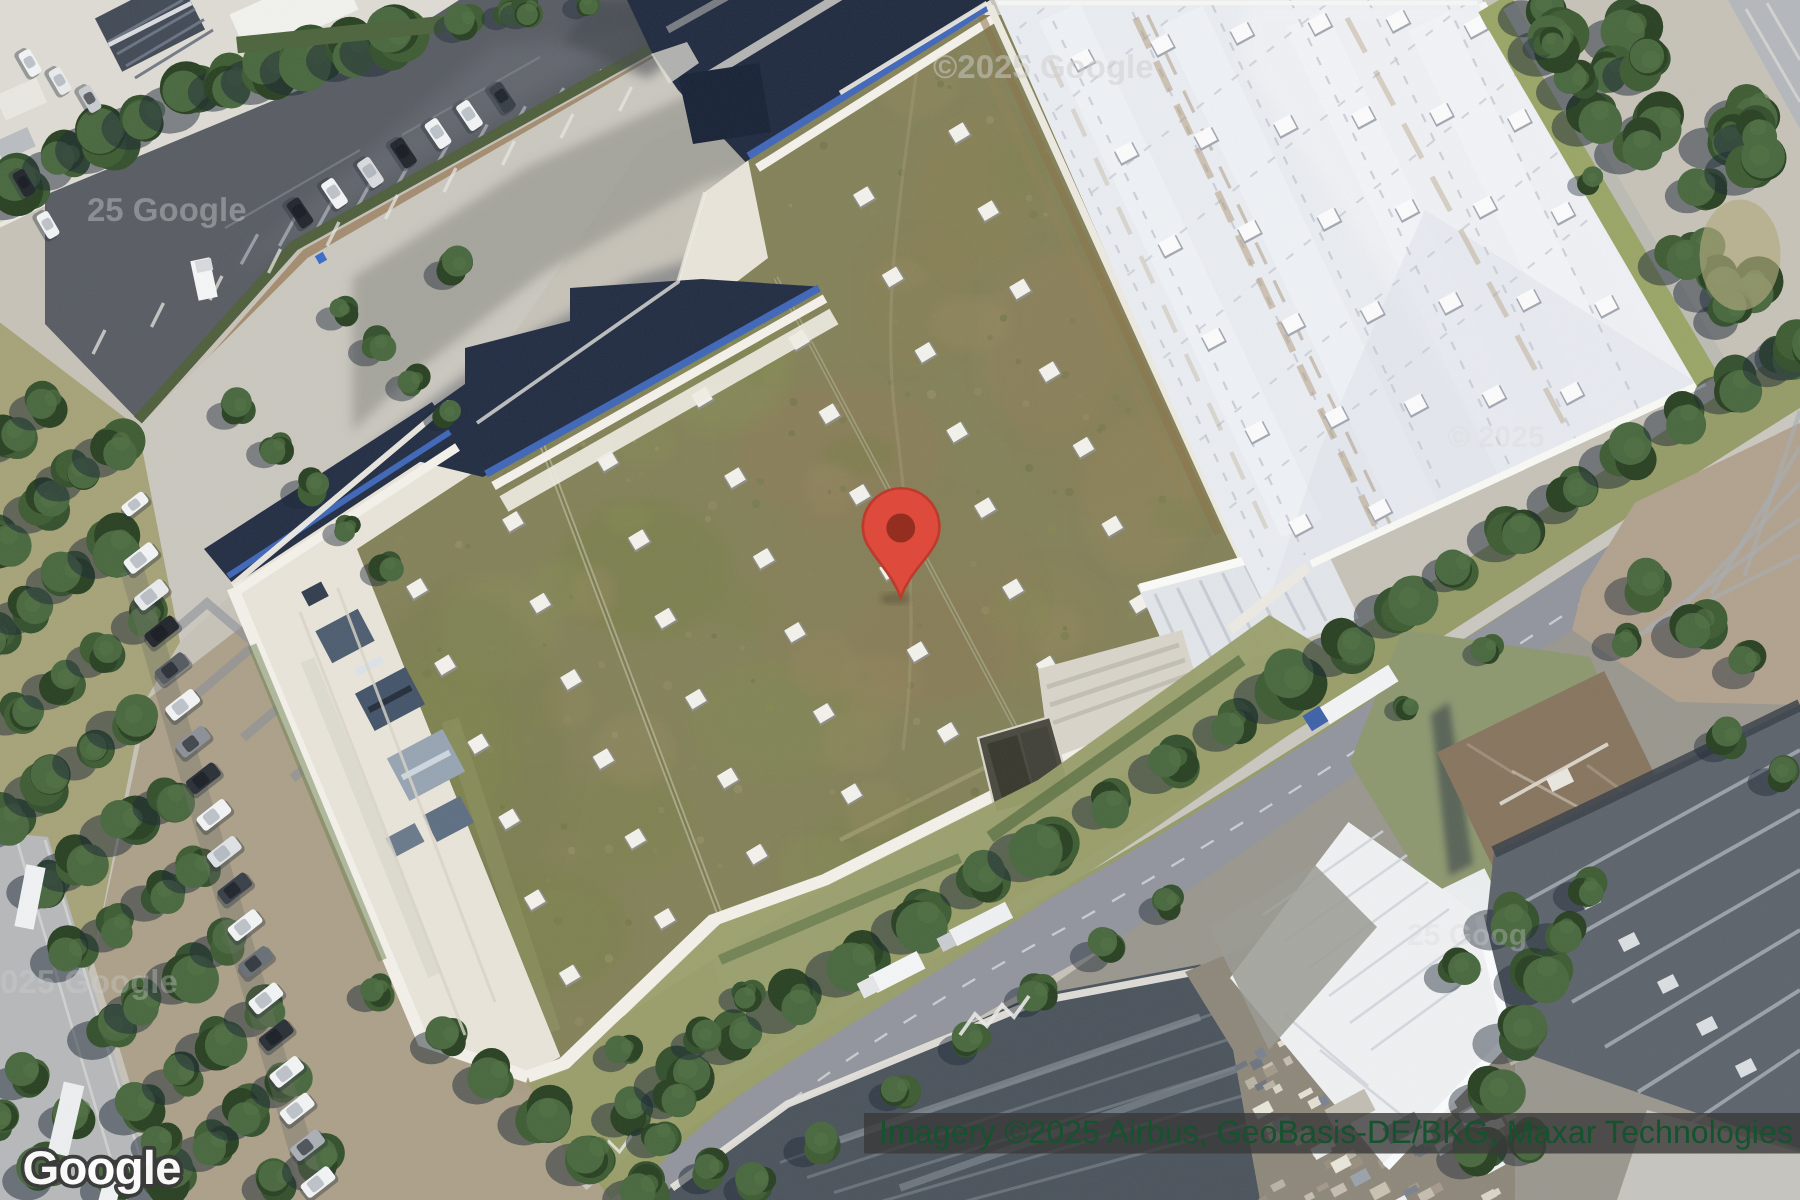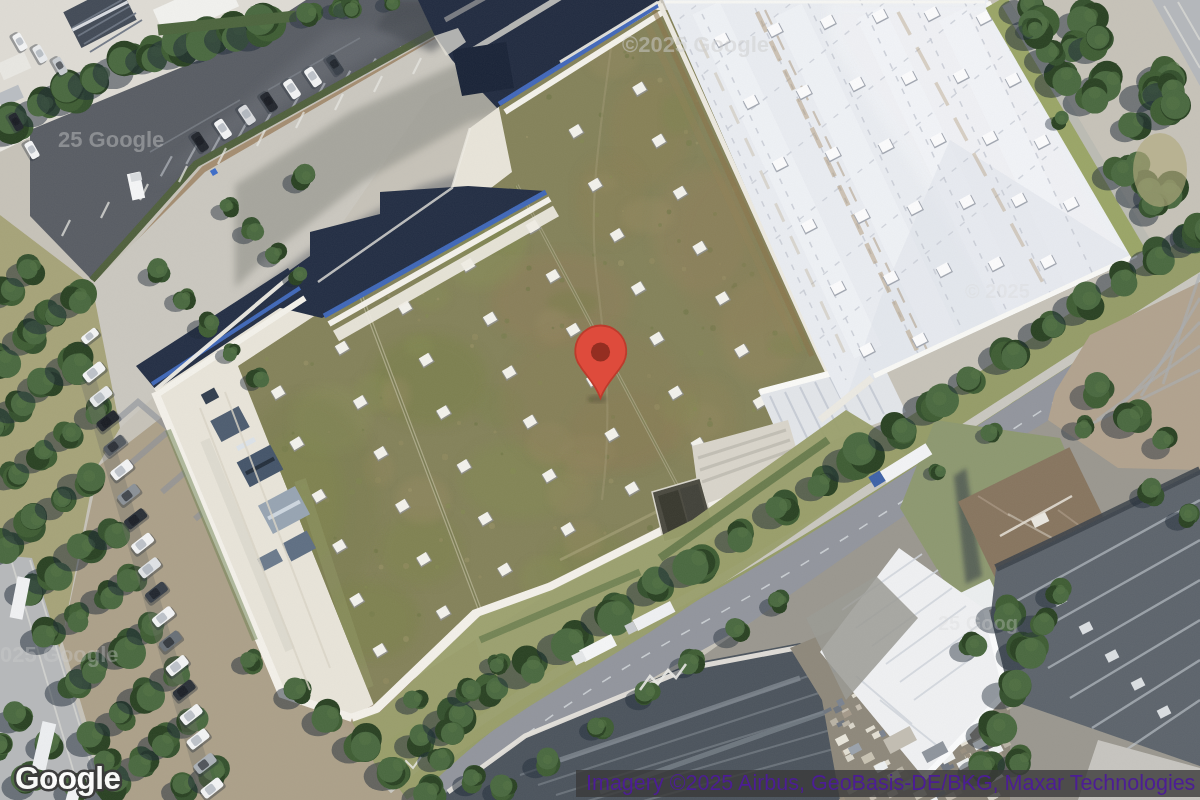--- a/index.html
+++ b/index.html
@@ -1,17 +1,17 @@
 <!DOCTYPE html>
 <html><head><meta charset="utf-8"><title>map</title>
 <style>
 html,body{margin:0;padding:0;width:1200px;height:800px;overflow:hidden;background:#b9b5a8;font-family:"Liberation Sans",sans-serif;}
 #wrap{position:relative;width:1200px;height:800px;text-decoration:underline;}
 svg{position:absolute;left:0;top:0;}
-#attrib{position:absolute;left:576px;right:0;top:770px;height:27px;background:rgba(58,58,58,.8);color:#4c1d95;
+#attrib{position:absolute;left:576px;right:0;top:742px;height:27px;background:rgba(58,58,58,.8);color:#14532d;
 font-size:21.5px;line-height:27px;letter-spacing:0;white-space:nowrap;overflow:hidden;}
 #attrib span{margin-left:10px;}
 </style></head><body>
 <div id="wrap">
 <svg width="1200" height="800" viewBox="0 0 1200 800">
 <defs>
 <filter id="grain">
           <feTurbulence type="fractalNoise" baseFrequency="0.9" numOctaves="2" seed="7" stitchTiles="stitch"></feTurbulence>
 <feColorMatrix type="matrix" values="0 0 0 0 0.5  0 0 0 0 0.5  0 0 0 0 0.47  0 0 0 0.55 0"></feColorMatrix>
         </filter>

